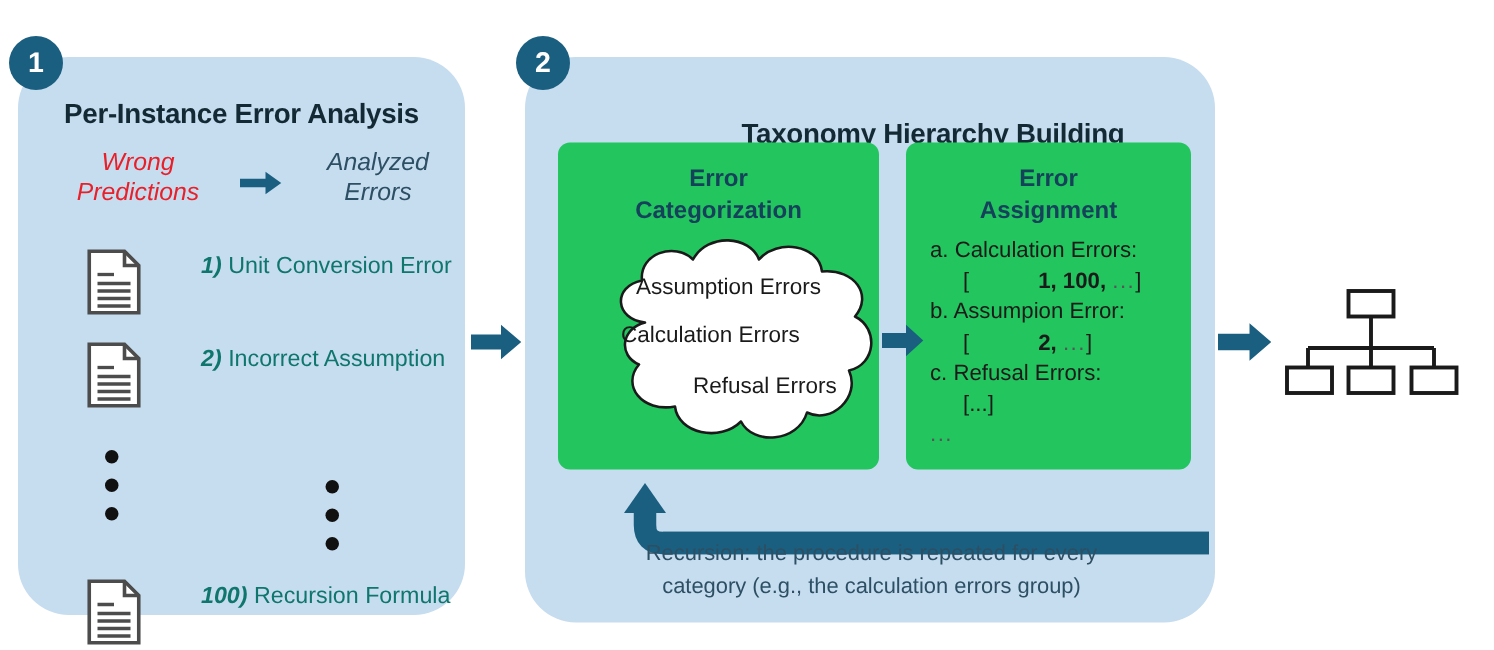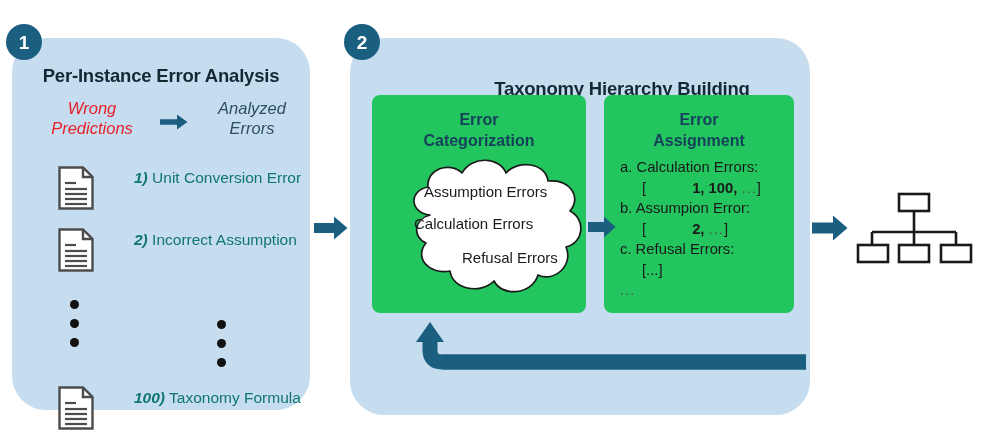--- a/index.html
+++ b/index.html
@@ -176,21 +176,21 @@
           <g stroke="#4c4c4c" stroke-width="2.2">
             <line x1="7" y1="17" x2="18" y2="17"></line>
             <line x1="7" y1="23" x2="29" y2="23"></line>
             <line x1="7" y1="28" x2="29" y2="28"></line>
             <line x1="7" y1="33" x2="29" y2="33"></line>
             <line x1="7" y1="38" x2="29" y2="38"></line>
           </g>
         </svg>
         <div class="doc-text">
           <b>100)</b>
-          <span>Taxonomy Formula</span>
+          <span>Recursion Formula</span>
         </div>
       </div>
     </div>
 
     <div class="dots" id="dots-left">
       <span></span>
       <span></span>
       <span></span>
     </div>
     <div class="dots" id="dots-right">
@@ -247,20 +247,24 @@
       <div class="ind">[...]</div>
       <div class="ell">...</div>
     </div>
   </div>
 
   <svg class="recursion" viewBox="0 0 450 96">
     <path d="M74 22 L74 34 Q74 46 86 46 L520 46" fill="none" stroke="#1b5f80" stroke-width="15" stroke-linecap="butt"></path>
     <path d="M524 -10 L524 34 Q524 46 512 46 L86 46" fill="none" stroke="#1b5f80" stroke-width="15"></path>
     <path d="M74 6 L88 26 H60 Z" fill="#1b5f80"></path>
   </svg>
+  <div class="rec-text">
+    <span>Recursion: the procedure is repeated for every</span><br>
+    <span>category (e.g., the calculation errors group)</span>
+  </div>
 
   <svg class="arrow-big" id="arrow-1to2" viewBox="0 0 34 24">
     <path d="M0 7 H20 V0.5 L33.5 12 L20 23.5 V17 H0 Z" fill="#1b5f80"></path>
   </svg>
   <svg class="arrow-mid" viewBox="0 0 28 22">
     <path d="M0 6 H16 V0.5 L27.5 11 L16 21.5 V16 H0 Z" fill="#1b5f80"></path>
   </svg>
   <svg class="arrow-big" id="arrow-2to3" viewBox="0 0 36 26">
     <path d="M0 7.5 H21 V0.5 L35.5 13 L21 25.5 V18.5 H0 Z" fill="#1b5f80"></path>
   </svg>

